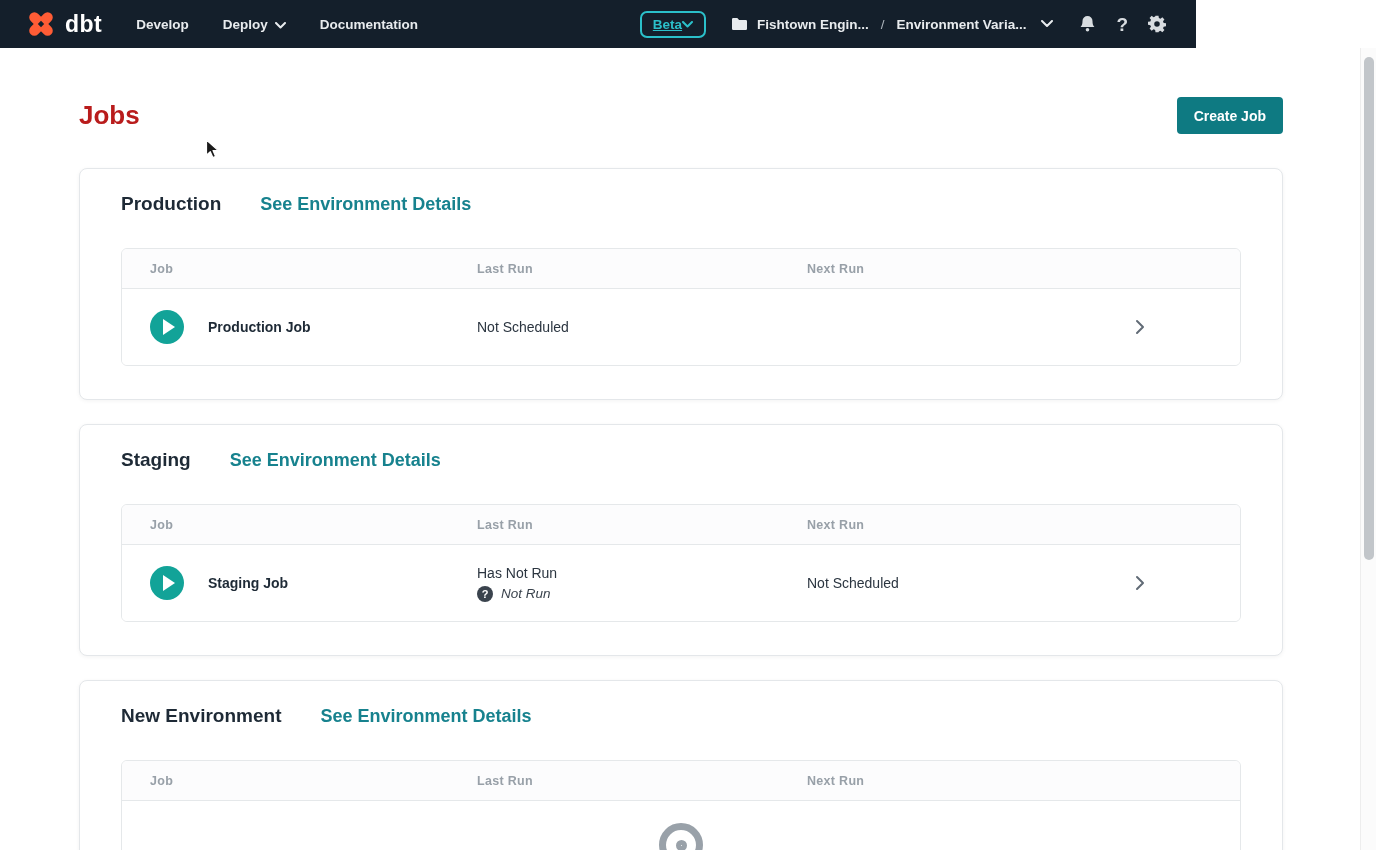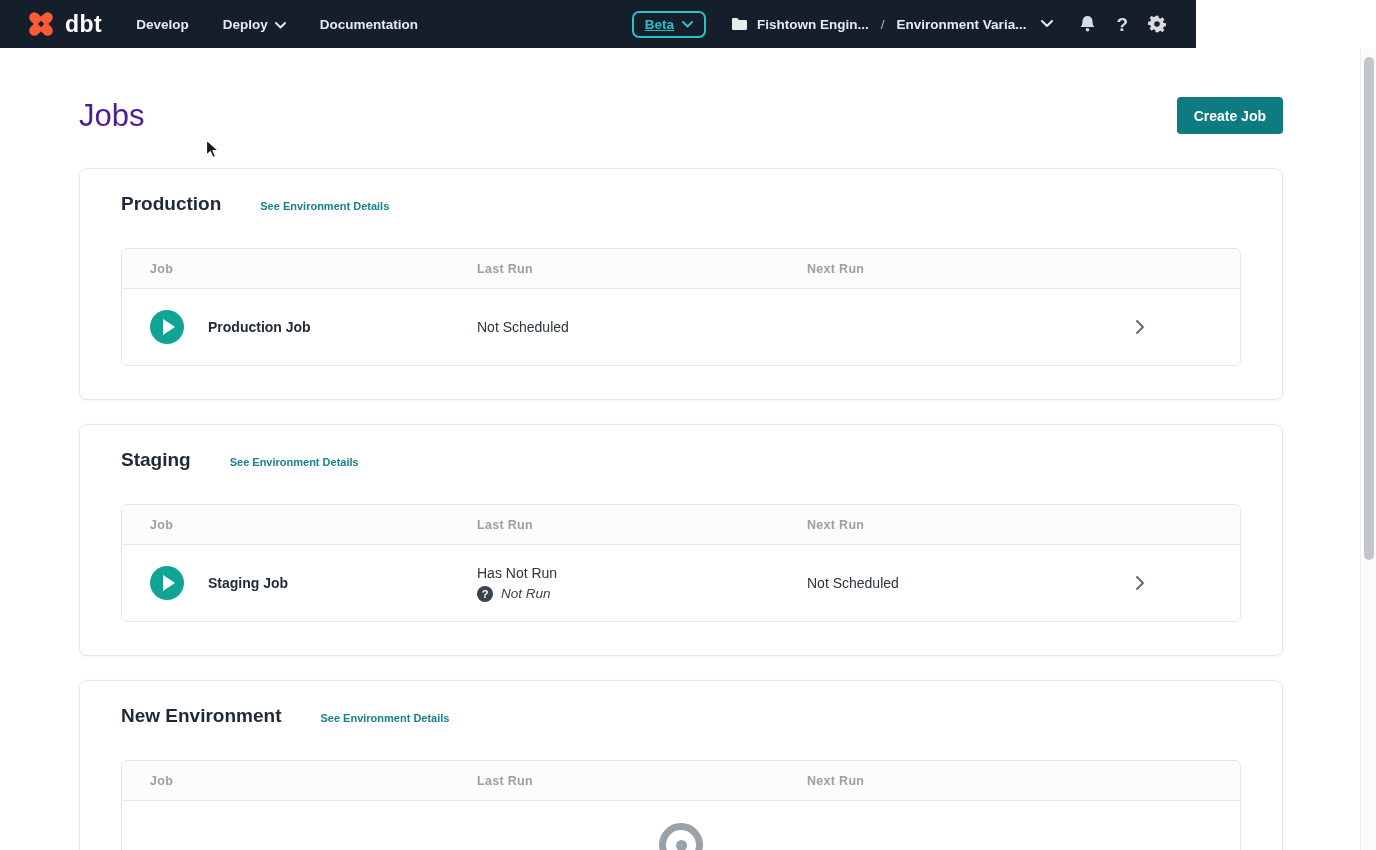--- a/index.html
+++ b/index.html
@@ -9,21 +9,21 @@
   
   .topnav { position:absolute; left:0; top:0; width:1196px; height:48px;
     background:#141f2b; display:flex; align-items:center; z-index:50; }
   .logo-wrap { display:flex; align-items:center; gap:9px; margin-left:26px; }
   .logo-text { color:#fff; font-size:23px; font-weight:bold; letter-spacing:.5px; }
   .nav-menu { display:flex; align-items:center; gap:34px; margin-left:34px; }
   .nav-item { color:#e8ebee; font-size:13.5px; font-weight:bold; display:flex;
     align-items:center; gap:7px; cursor:pointer; }
   .nav-item svg { margin-top:2px; }
   .nav-spacer { flex:1; }
-  .beta-badge { display:flex; align-items:center; gap:8px; border:2px solid #2bc0ca;
+  .beta-badge { display:flex; align-items:center; gap:0; border:2px solid #2bc0ca;
     color:#2bc0ca; border-radius:7px; padding:4px 11px; font-size:13.5px;
     font-weight:bold; cursor:pointer;text-decoration:underline; }
   .crumb-wrap { display:flex; align-items:center; gap:9px; margin-left:25px;
     color:#e8ebee; font-size:13.5px; font-weight:bold; }
   .crumb-sep { color:#aeb6bd; font-weight:normal; padding:0 3px; }
   .crumb-chev { margin-left:6px; display:flex; }
   .nav-icons { display:flex; align-items:center; gap:20px; margin-left:26px;
     margin-right:30px; }
   .nav-icon { display:flex; align-items:center; justify-content:center; cursor:pointer; }
   .qmark { color:#d8dce0; font-size:19px; font-weight:800; line-height:1; }
@@ -32,32 +32,32 @@
   .scroll-track { position:absolute; right:0; top:48px; width:16px; height:802px;
     background:#fbfbfb; border-left:1px solid #ededed; z-index:40; }
   .scroll-thumb { position:absolute; left:3px; top:9px; width:10px; height:503px;
     border-radius:6px; background:#c2c6ca; }
 
   
   .content { position:absolute; left:0; top:48px; width:1360px; height:802px;
     padding:0 77px 0 79px; }
   .title-row { display:flex; align-items:center; justify-content:space-between;
     margin-top:49px; }
-  .page-title { font-size:31px; font-weight:normal; color:#4c1d95; }
+  .page-title { font-size:26px; font-weight:bold; color:#b91c1c; }
   .create-btn { background:#0e7a82; color:#fff; border:none; border-radius:4px;
     height:37px; padding:0 17px; font-size:14px; font-weight:bold;
     font-family:inherit; cursor:pointer; }
 
   .env-card { margin-top:34px; border:1px solid #e4e7ea; border-radius:8px;
     background:#fff; box-shadow:0 1px 4px rgba(0,0,0,.05);
     padding:24px 41px 33px 41px; }
   .env-card + .env-card { margin-top:24px; }
   .env-head { display:flex; align-items:baseline; gap:39px; }
   .env-name { font-size:19px; font-weight:bold; color:#1e2a36; }
-  .env-link { font-size:11px; font-weight:bold; color:#17828e; cursor:pointer;
+  .env-link { font-size:18px; font-weight:bold; color:#17828e; cursor:pointer;
     text-decoration:none; }
 
   .job-table { margin-top:33px; border:1px solid #e5e8ea; border-radius:6px;
     overflow:hidden; background:#fff; }
   .t-head { height:40px; display:flex; align-items:center; padding-left:28px;
     background:#fcfcfd; border-bottom:1px solid #e5e8ea; }
   .t-head .hc { font-size:12.5px; font-weight:bold; color:#98a0a8;
     letter-spacing:.3px; }
   .c1 { width:327px; } .c2 { width:330px; } .c3 { flex:1; }
   .t-row { position:relative; height:76px; display:flex; align-items:center;

